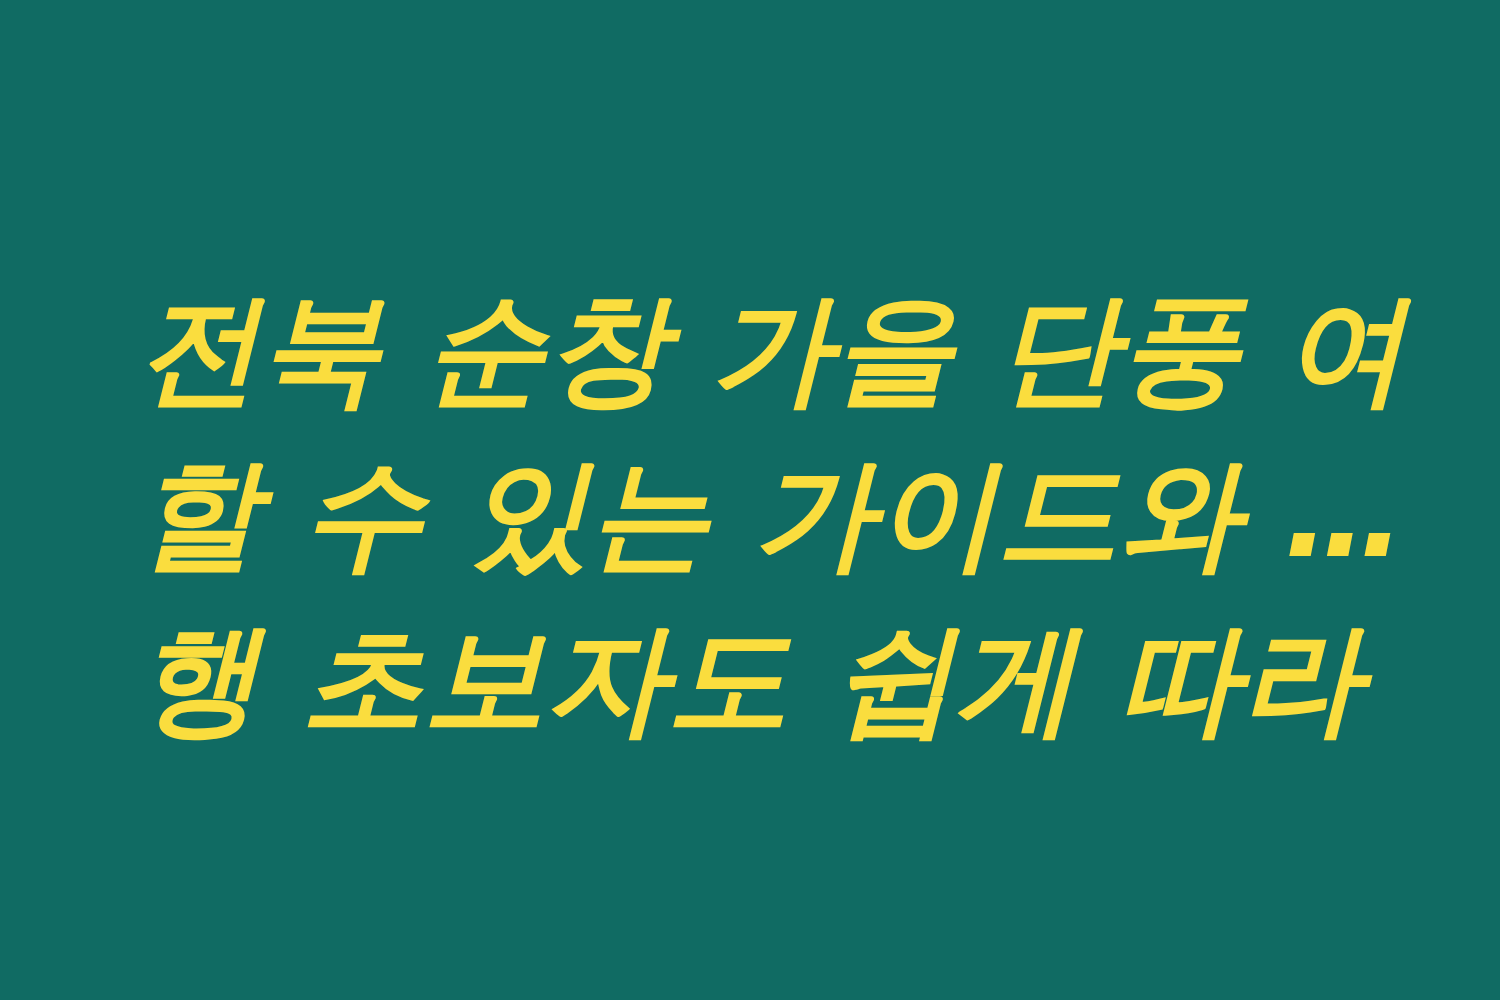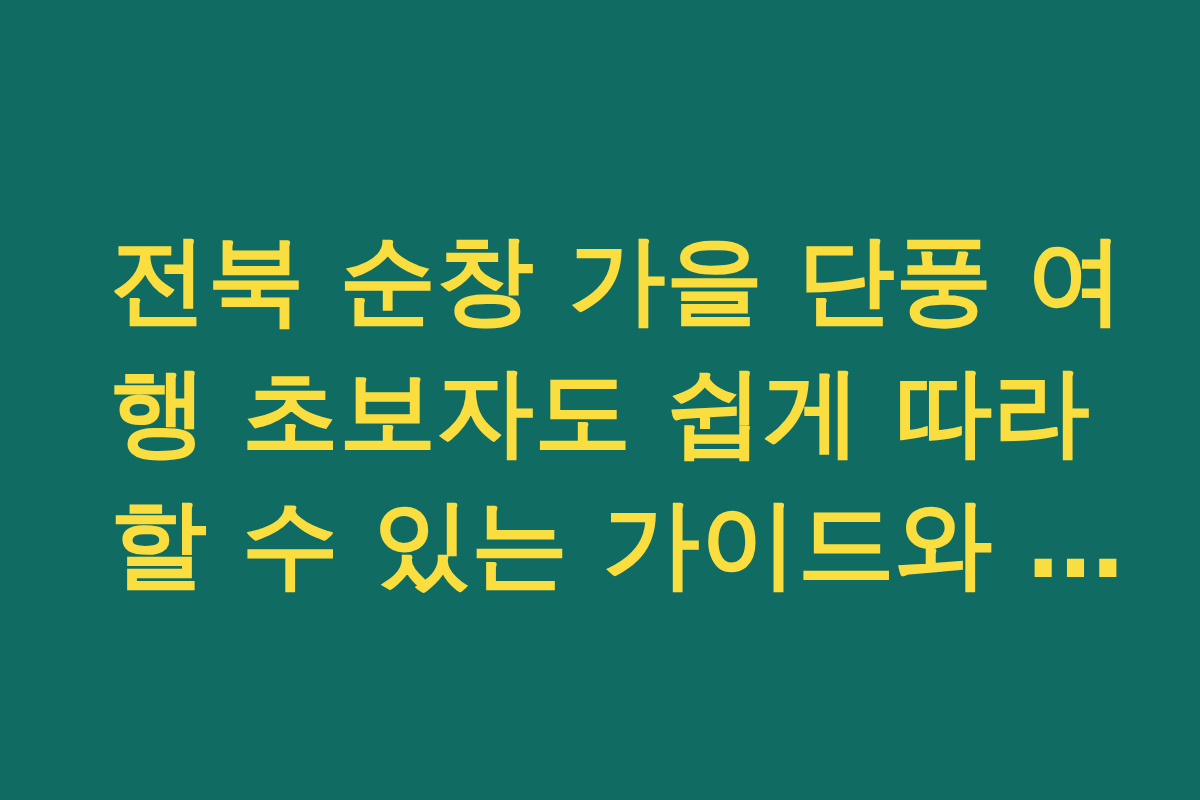--- a/index.html
+++ b/index.html
@@ -37,26 +37,27 @@
   .headline-line {
     display: block;
     color: #FADD3E;
     font-family: "DejaVu Sans", "Liberation Sans", sans-serif;
     font-size: 97px;
     font-weight: 700;
     line-height: 132px;
     letter-spacing: 0.5px;
     white-space: nowrap;
     text-rendering: optimizeLegibility;
+    font-style: italic;
   }
 </style>
 </head>
 <body>
 
 <div class="card">
 
   <div class="headline-block">
     <span class="headline-line">전북 순창 가을 단풍 여</span>
+    <span class="headline-line">할 수 있는 가이드와 …</span>
     <span class="headline-line">행 초보자도 쉽게 따라</span>
-    <span class="headline-line">할 수 있는 가이드와 …</span>
   </div>
 
 </div>
 
 </body></html>

